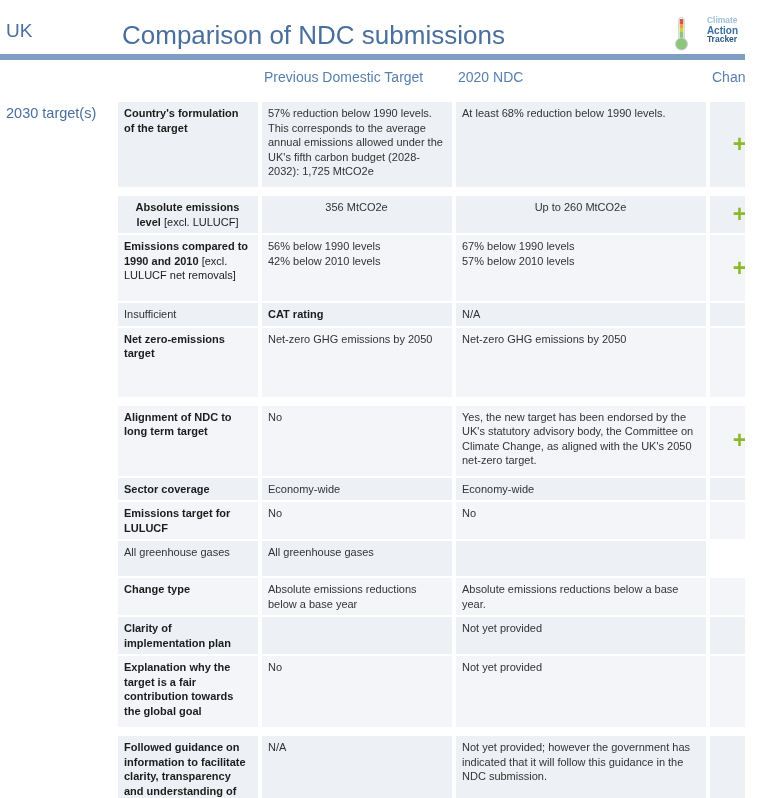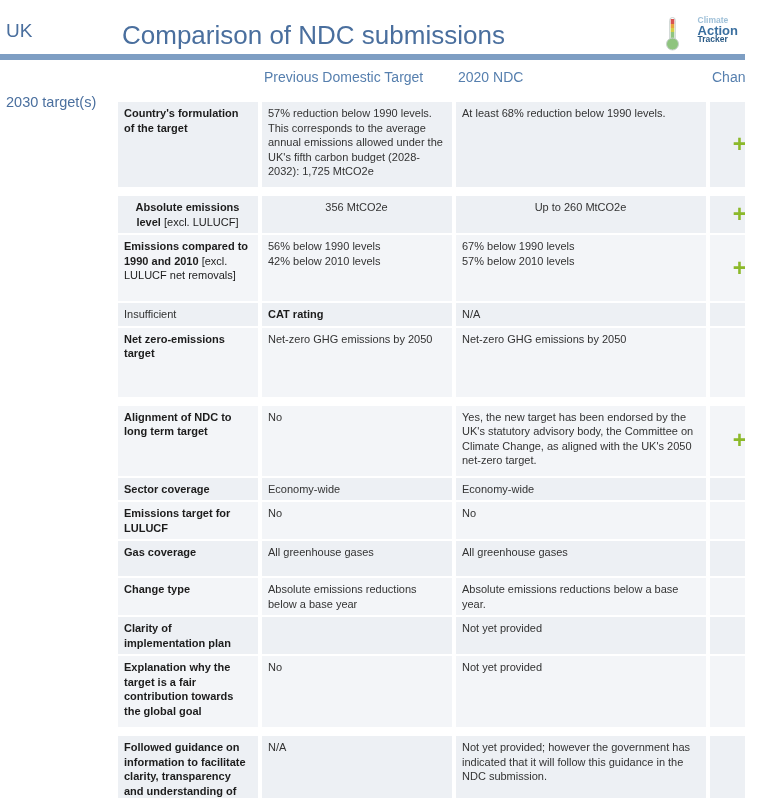--- a/index.html
+++ b/index.html
@@ -21,38 +21,38 @@
   .title {
     position:absolute; left:122px; top:8px;
     font-size:26px; color:#4a6f9e;
   }
   .logo {
     position:absolute; right:7px; top:4px;
     display:flex; align-items:flex-start; gap:18px;
   }
   .logo-text { display:flex; flex-direction:column; line-height:9.5px; }
   .logo-text .l1 { color:#9fc0d8; font-size:8.5px; font-weight:bold; }
-  .logo-text .l2 { color:#3a6f9f; font-size:13px; font-weight:bold; }
+  .logo-text .l2 { color:#3a6f9f; font-size:10px; font-weight:bold; }
   .logo-text .l3 { color:#2a5a85; font-size:8.5px; font-weight:bold; }
   .bar { width:777px; height:6px; background:#7e9ec3; }
   
   .grid {
     display:grid;
     grid-template-columns:140px 190px 250px 59px;
     column-gap:4px;
   }
   .table-wrap { margin-left:118px; width:651px; }
   
   .colhead { margin-top:9px; margin-bottom:17px; }
   .colhead .ch {
     font-size:14px; color:#567fae; padding-left:2px;
   }
   
   .side-label {
-    position:absolute; left:6px; top:82px;
+    position:absolute; left:6px; top:93px;
     font-size:14.5px; color:#4a6f9e;text-align:center;
   }
   
   .row { margin-bottom:2px; }
   .row.gap-after { margin-bottom:9px; }
   .cell {
     padding:4px 7px 4px 6px;
     font-size:11px; line-height:14.5px; color:#333;
     white-space:pre-line;
   }
@@ -158,21 +158,20 @@
   </div>
 
   <div class="grid row light" style="grid-template-rows: minmax(29px, auto);">
     <div class="cell label-cell"><span class="lbl">Emissions target for LULUCF</span><span class="note"></span></div>
     <div class="cell">No</div>
     <div class="cell">No</div>
     <div class="cell change-cell"><span class="plus"></span></div>
   </div>
 
   <div class="grid row dark" style="grid-template-rows: minmax(35px, auto);">
-    <div class="cell label-cell"><span class="lbl">Gas coverage</span><span class="note"></span></div>
     <div class="cell">All greenhouse gases</div>
     <div class="cell">All greenhouse gases</div>
     <div class="cell change-cell"><span class="plus"></span></div>
   </div>
 
   <div class="grid row light" style="grid-template-rows: minmax(31px, auto);">
     <div class="cell label-cell"><span class="lbl">Change type</span><span class="note"></span></div>
     <div class="cell">Absolute emissions reductions below a base year</div>
     <div class="cell">Absolute emissions reductions below a base year.</div>
     <div class="cell change-cell"><span class="plus"></span></div>

